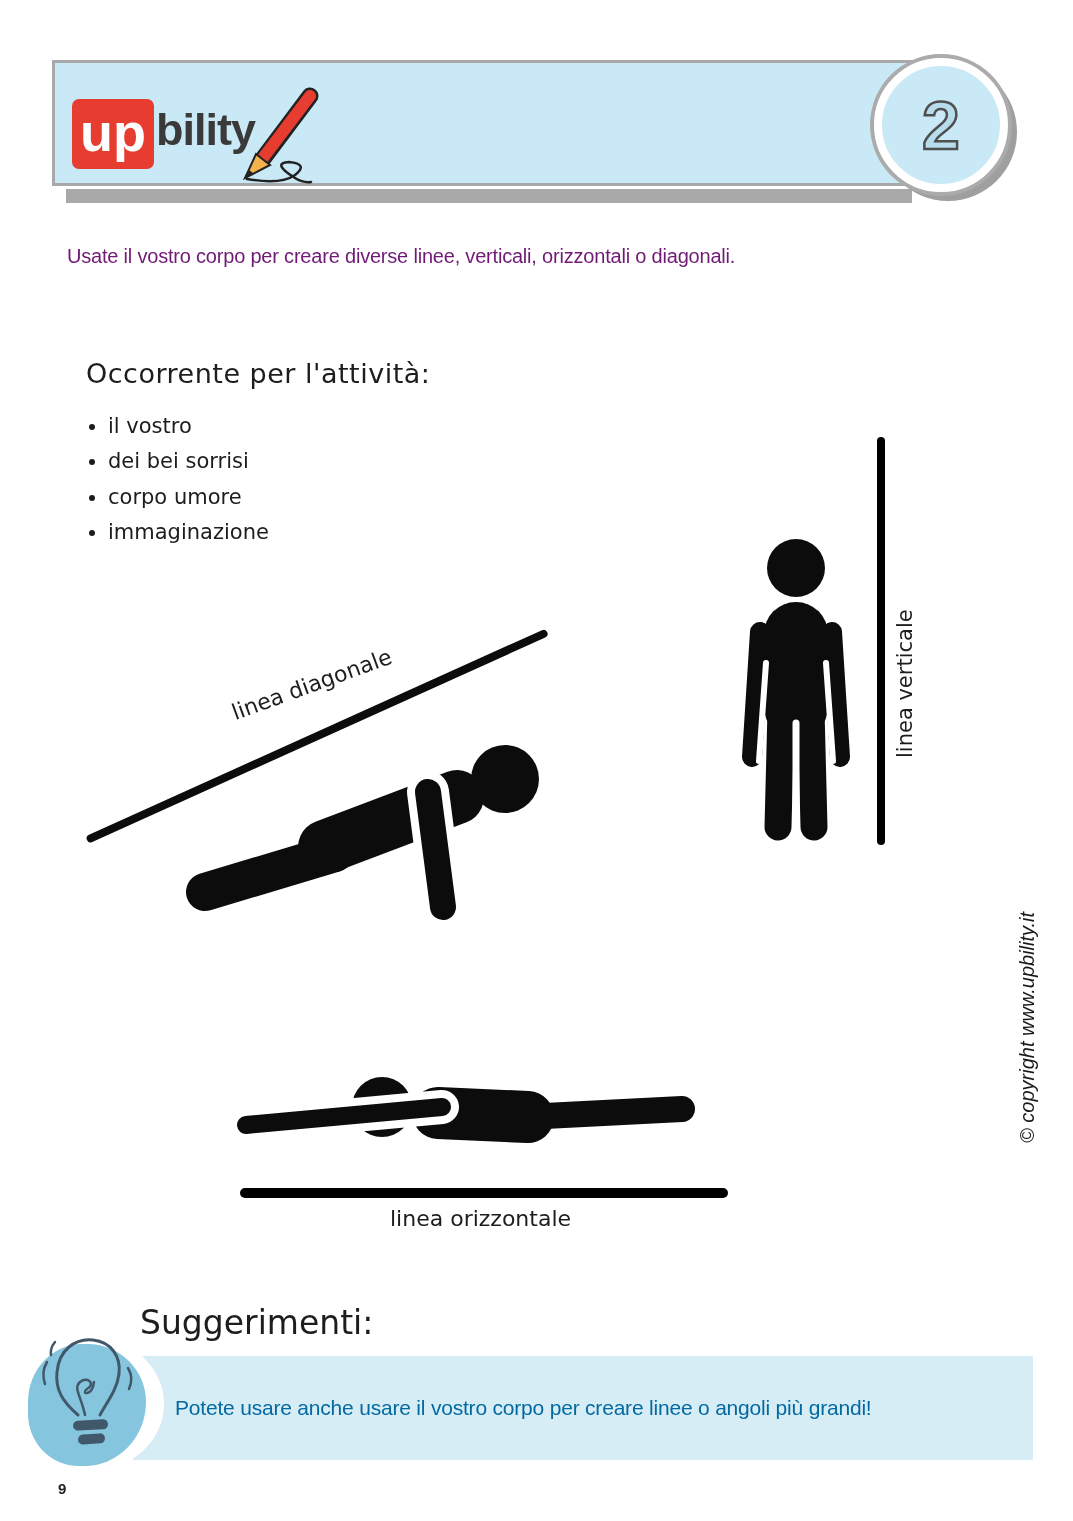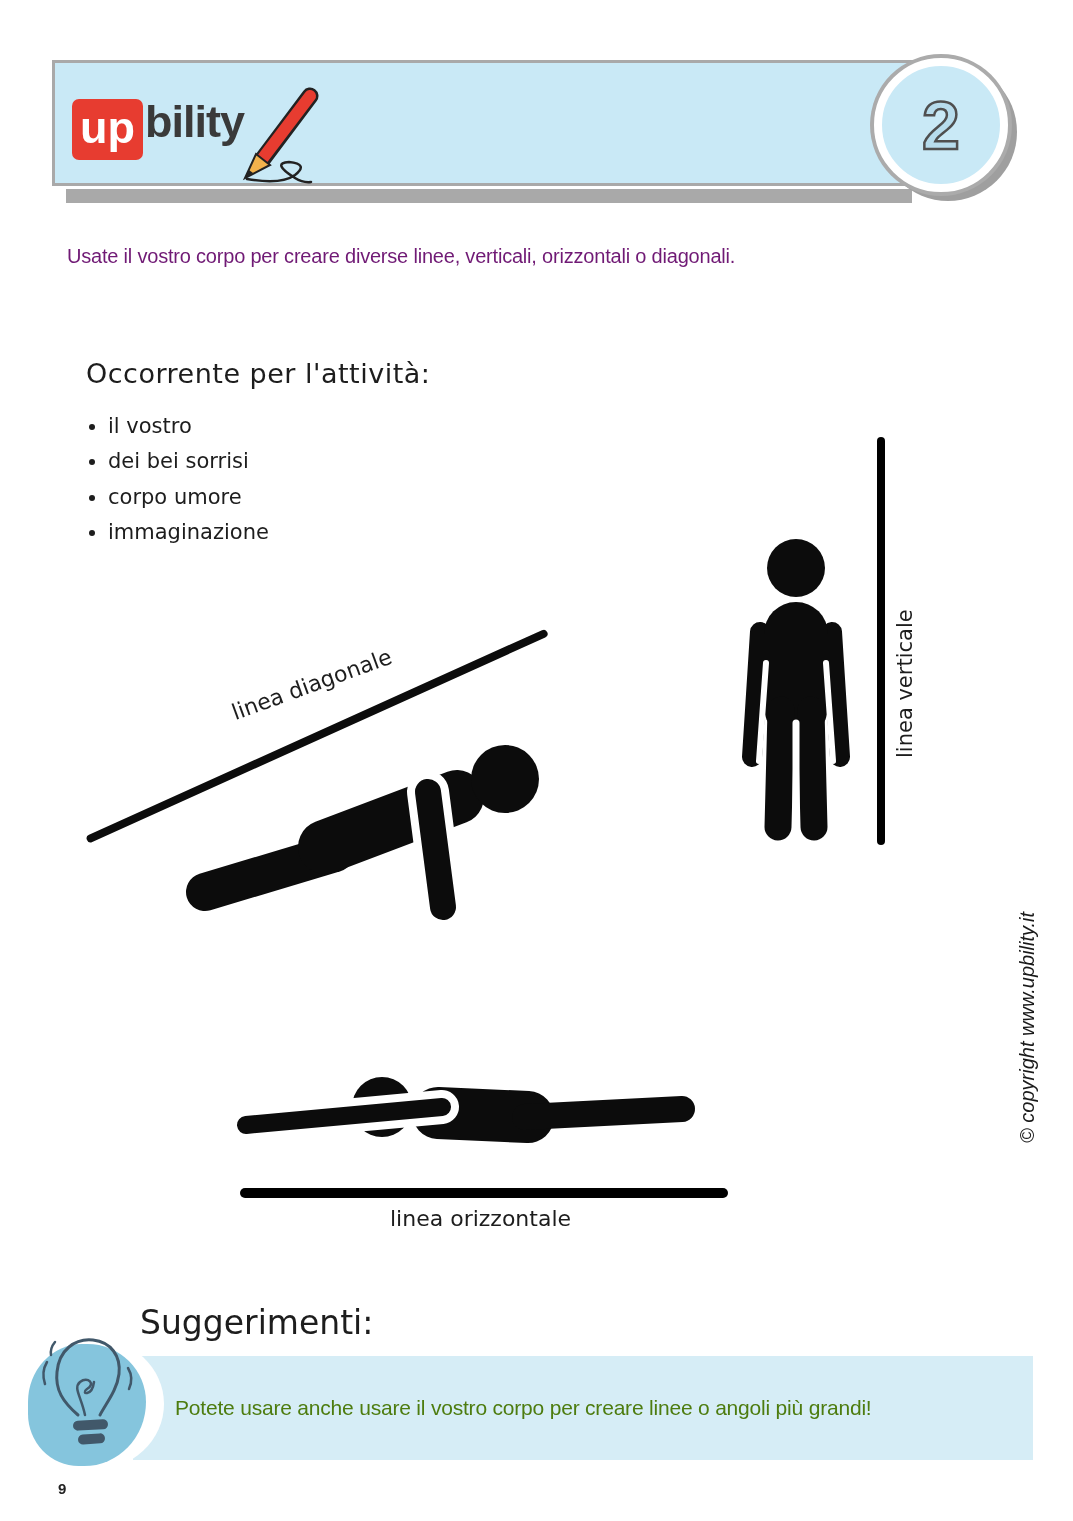--- a/index.html
+++ b/index.html
@@ -11,21 +11,21 @@
   .header-box{
     position:absolute;left:52px;top:60px;width:880px;height:126px;
     background:#c9e9f6;border:3px solid #a9a9a9;border-right:none;box-sizing:border-box;
   }
   .header-shadow{
     position:absolute;left:66px;top:189px;width:846px;height:14px;background:#a9a9a9;
   }
   .logo{position:absolute;left:72px;top:99px;white-space:nowrap;}
   .logo .up{
     display:inline-block;background:#e73c30;color:#fff;font-weight:bold;
-    font-size:45px;line-height:1;padding:6px 8px 10px 8px;border-radius:7px;
+    font-size:54px;line-height:1;padding:6px 8px 10px 8px;border-radius:7px;
     font-family:"Liberation Sans",sans-serif;
     text-align:center;
   }
   .logo .bility{
     display:inline-block;color:#3a3a3a;font-weight:bold;font-size:45px;line-height:1;
     letter-spacing:-1px;margin-left:2px;vertical-align:6px;text-align:center;
   }
   .pencil{position:absolute;left:232px;top:86px;}
   .header-text{
     position:absolute;left:350px;top:84px;width:430px;text-align:center;color:#111;
@@ -82,21 +82,21 @@
   .copyright{
     position:absolute;left:1016px;top:1143px;font-size:20px;font-style:italic;color:#1a1a1a;
     white-space:nowrap;transform:rotate(-90deg);transform-origin:left top;
   }
   
   .tips-heading{position:absolute;left:140px;top:1303px;font-size:33px;}
   .tip-bar{
     position:absolute;left:133px;top:1356px;width:900px;height:104px;background:#d6edf6;
     display:flex;align-items:center;box-sizing:border-box;padding-left:42px;
   }
-  .tip-text{font-size:21px;color:#4d7c0f;letter-spacing:-0.2px;}
+  .tip-text{font-size:21px;color:#0369a1;letter-spacing:-0.2px;}
   .bulb-white{
     position:absolute;left:22px;top:1338px;width:142px;height:132px;background:#fff;
     border-radius:50%;
   }
   .bulb-blob{
     position:absolute;left:28px;top:1344px;width:118px;height:122px;background:#85c5dd;
     border-radius:48% 52% 55% 45% / 50% 50% 55% 45%;
   }
   .bulb-svg{position:absolute;left:35px;top:1330px;}
   .page-number{position:absolute;left:58px;top:1480px;font-size:15px;font-weight:600;color:#222;}

